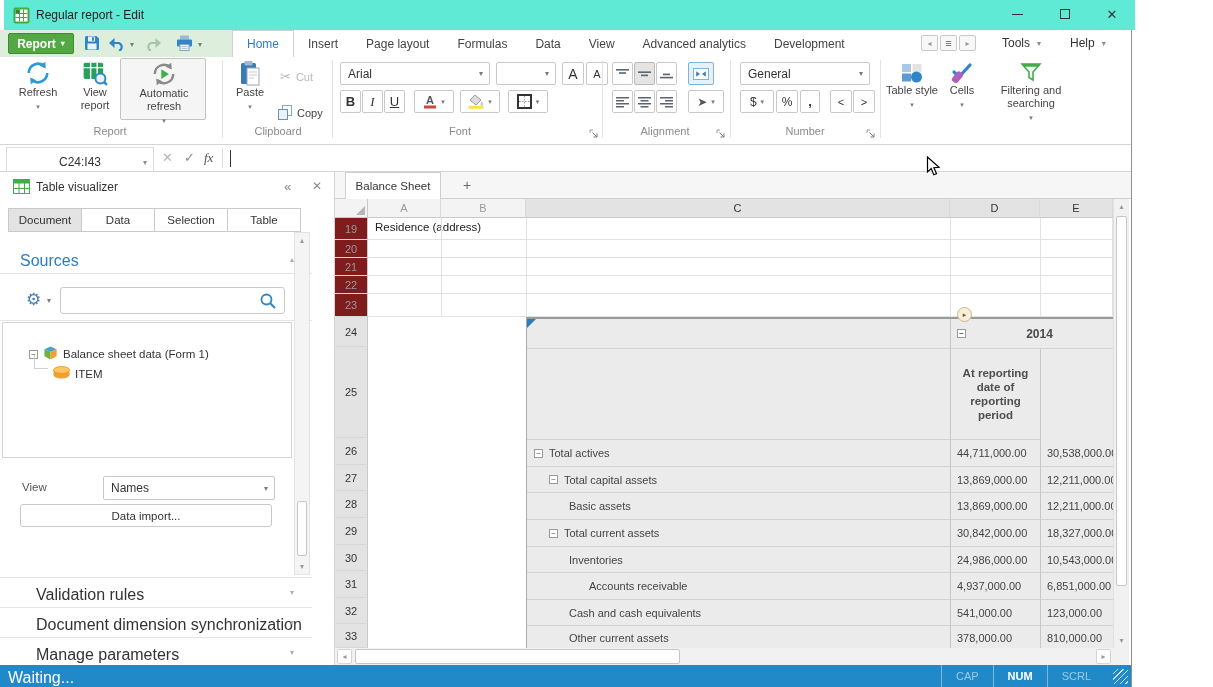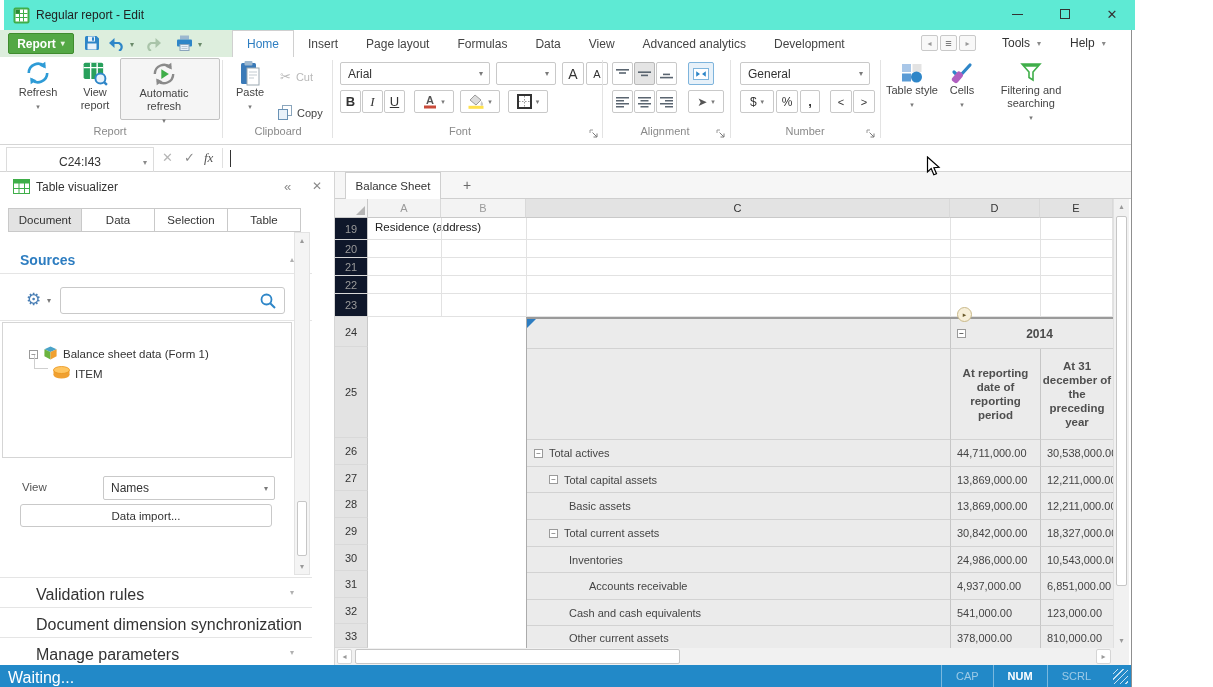--- a/index.html
+++ b/index.html
@@ -35,21 +35,21 @@
 
   
   .ribbon { position:absolute; left:0; top:57px; width:1131px; height:88px; background:#fff; border-bottom:1px solid #d5d5d5; }
   .rib-sep { position:absolute; top:3px; width:1px; height:78px; background:#e3e3e3; }
   .grp-label { position:absolute; top:68px; font-size:11px; color:#8a8a8a; text-align:center; }
   .launcher { position:absolute; top:68px; width:10px; height:10px; }
   .big-btn { position:absolute; display:flex; flex-direction:column; align-items:center; font-size:11px; color:#444; text-align:center; line-height:13px; }
   .big-btn .caret { font-size:7px; color:#7a7a7a; margin-top:1px; }
   .small-act { position:absolute; display:flex; align-items:center; gap:5px; font-size:11px; color:#444; }
   .small-act.disabled { color:#b9b9b9; }
-  .auto-box { position:absolute; left:120px; top:1px; width:100px; height:62px; background:#f5f5f5; border:1px solid #c3c3c3; border-radius:2px; }
+  .auto-box { position:absolute; left:120px; top:1px; width:86px; height:62px; background:#f5f5f5; border:1px solid #c3c3c3; border-radius:2px; }
   .combo { position:absolute; height:23px; background:#fff; border:1px solid #c9c9c9; border-radius:2px; font-size:12px; color:#333; display:flex; align-items:center; padding:0 7px; }
   .combo .caret { position:absolute; right:6px; font-size:8px; color:#7a7a7a; }
   .sq-btn { position:absolute; height:23px; background:#fff; border:1px solid #c9c9c9; border-radius:2px; display:flex; align-items:center; justify-content:center; color:#333; }
   .sq-btn.pressed { background:#e4e4e4; border-color:#b9b9b9; }
   .sq-btn.merge { border-color:#7eb4dc; background:#e7f1f9; }
   .sq-btn .caret { font-size:7px; color:#7a7a7a; margin-left:4px; }
   .bars { display:block; }
 
   
   .formulabar { position:absolute; left:0; top:145px; width:1131px; height:27px; background:#fff; border-bottom:1px solid #d5d5d5; }
@@ -62,21 +62,21 @@
   
   .panel { position:absolute; left:0; top:172px; width:335px; height:493px; background:#fff; border-right:1px solid #d5d5d5; }
   .panel-head { position:absolute; left:0; top:0; width:100%; height:32px; }
   .panel-title { position:absolute; left:36px; top:8px; font-size:12px; color:#333; }
   .panel-collapse { position:absolute; left:284px; top:7px; font-size:13px; color:#8a8a8a; }
   .panel-close { position:absolute; left:312px; top:7px; font-size:12px; color:#8a8a8a; }
   #panel-tabs { position:absolute; left:8px; top:36px; display:flex; }
   .ptab { width:74px; height:24px; border:1px solid #c9c9c9; margin-left:-1px; background:#fff; font-size:11.5px; color:#333; display:flex; align-items:center; justify-content:center; }
   .ptab:first-child { margin-left:0; }
   .ptab.active { background:#e3e3e3; }
-  .src-head { position:absolute; left:20px; top:80px; font-size:14px; color:#2d7dc1;font-weight:bold; }
+  .src-head { position:absolute; left:20px; top:80px; font-size:16px; color:#2d7dc1; }
   .src-caret { position:absolute; left:290px; top:83px; font-size:8px; color:#b0b0b0; }
   .hline { position:absolute; left:0; width:312px; height:1px; background:#e5e5e5; }
   .gear { position:absolute; left:26px; top:117px; font-size:17px; color:#4a7fb5; }
   .gear-caret { position:absolute; left:47px; top:124px; font-size:8px; color:#7a7a7a; }
   .search-box { position:absolute; left:60px; top:115px; width:225px; height:27px; border:1px solid #c9c9c9; border-radius:3px; background:#fff; }
   .search-icon { position:absolute; right:7px; top:4px; }
   .tree-box { position:absolute; left:2px; top:150px; width:290px; height:136px; border:1px solid #d5d5d5; background:#fff; }
   .tree-item { position:absolute; display:flex; align-items:center; gap:5px; font-size:11.5px; color:#333; }
   .expbox { width:9px; height:9px; border:1px solid #9a9a9a; background:#fff; font-size:8px; line-height:7px; text-align:center; color:#555; flex:none; }
   .view-label { position:absolute; left:22px; top:309px; font-size:11.5px; color:#555; }
@@ -89,21 +89,21 @@
   .sect span.lbl { position:absolute; left:36px; top:8px; font-size:16px; color:#333; }
   .sect span.caret { position:absolute; right:18px; top:10px; font-size:8px; color:#b0b0b0; }
 
   
   .tabstrip { position:absolute; left:335px; top:172px; width:796px; height:27px; background:#f6f6f6; border-bottom:1px solid #cfcfcf; }
   .sheet-tab { position:absolute; left:10px; top:0; width:96px; height:27px; background:#fff; border:1px solid #cfcfcf; border-bottom:none; font-size:11.5px; color:#333; display:flex; align-items:center; justify-content:center; z-index:2; }
   .add-tab { position:absolute; left:128px; top:5px; font-size:14px; color:#6a6a6a; }
   .grid { position:absolute; left:335px; top:199px; width:778px; height:449px; background:#fff; overflow:hidden; }
   .colhdr { position:absolute; top:0; height:19px; background:#f3f3f3; border-right:1px solid #d9d9d9; border-bottom:1px solid #c9c9c9; font-size:11px; color:#9a9a9a; display:flex; align-items:center; justify-content:center; }
   .colhdr.sel { background:#e3e3e3; color:#333; }
-  .rowhdr { position:absolute; left:0; width:33px; background:#0f172a; border-right:1px solid #c9c9c9; border-bottom:1px solid #d9d9d9; font-size:11px; color:#9a9a9a; display:flex; align-items:center; justify-content:center; }
+  .rowhdr { position:absolute; left:0; width:33px; background:#7f1d1d; border-right:1px solid #c9c9c9; border-bottom:1px solid #d9d9d9; font-size:11px; color:#9a9a9a; display:flex; align-items:center; justify-content:center; }
   .rowhdr.sel { background:#e3e3e3; color:#333; }
   .corner { position:absolute; left:0; top:0; width:33px; height:19px; background:#f3f3f3; border-right:1px solid #c9c9c9; border-bottom:1px solid #c9c9c9; }
   .corner i { position:absolute; right:2px; bottom:2px; width:0; height:0; border-left:9px solid transparent; border-bottom:9px solid #b5b5b5; }
   .gl-h { position:absolute; height:1px; background:#e2e2e2; }
   .gl-v { position:absolute; width:1px; background:#e2e2e2; }
   .cell-a19 { position:absolute; left:40px; top:22px; font-size:11.5px; color:#222; white-space:nowrap; }
   .sel-area { position:absolute; left:191px; top:118px; width:587px; height:331px; background:#ebebeb; border-top:2px solid #9a9a9a; border-left:1px solid #ababab; }
   .sel-flag { position:absolute; left:0; top:0; width:0; height:0; border-right:9px solid transparent; border-top:9px solid #2d7dc1; z-index:3; }
   .tcell { position:absolute; border-bottom:1px solid #d2d2d2; border-right:1px solid #c6c6c6; font-size:11px; color:#444; display:flex; align-items:center; overflow:hidden; }
   .tcell.num { padding-left:6px; white-space:nowrap; }
@@ -566,21 +566,20 @@
     <div class="sel-area" id="sel-area">
       <div class="sel-flag"></div>
       <div class="outline-circle">▸</div>
     <div class="tcell " style="left: 0px; width: 424px; top: 0px; height: 30px;"></div>
           <div class="tcell year-cell" style="left: 424px; width: 163px; top: 0px; height: 30px;">
             <span class="expbox" style="margin: 0px 0px 0px 6px;">−</span>
             <span style="flex: 1 1 0%; text-align: center;">2014</span>
           </div>
           <div class="tcell " style="left: 0px; width: 424px; top: 30px; height: 91px;"></div>
           <div class="tcell hdr-cell" style="left: 424px; width: 90px; top: 30px; height: 91px; white-space: normal; padding: 0px 4px;">At reporting date of reporting period</div>
-          <div class="tcell hdr-cell" style="left: 514px; width: 73px; top: 30px; height: 91px; white-space: normal; padding: 0px 1px;">At 31 december of the preceding year</div>
           <div class="tcell lbl" style="left: 0px; width: 424px; top: 121px; height: 27px; padding-left: 7px;">
             <span class="expbox">−</span>
             <span>Total actives</span>
           </div>
           <div class="tcell num" style="left: 424px; width: 90px; top: 121px; height: 27px;">44,711,000.00</div>
           <div class="tcell num" style="left: 514px; width: 73px; top: 121px; height: 27px;">30,538,000.00</div>
           <div class="tcell lbl" style="left: 0px; width: 424px; top: 148px; height: 26px; padding-left: 22px;">
             <span class="expbox">−</span>
             <span>Total capital assets</span>
           </div>

